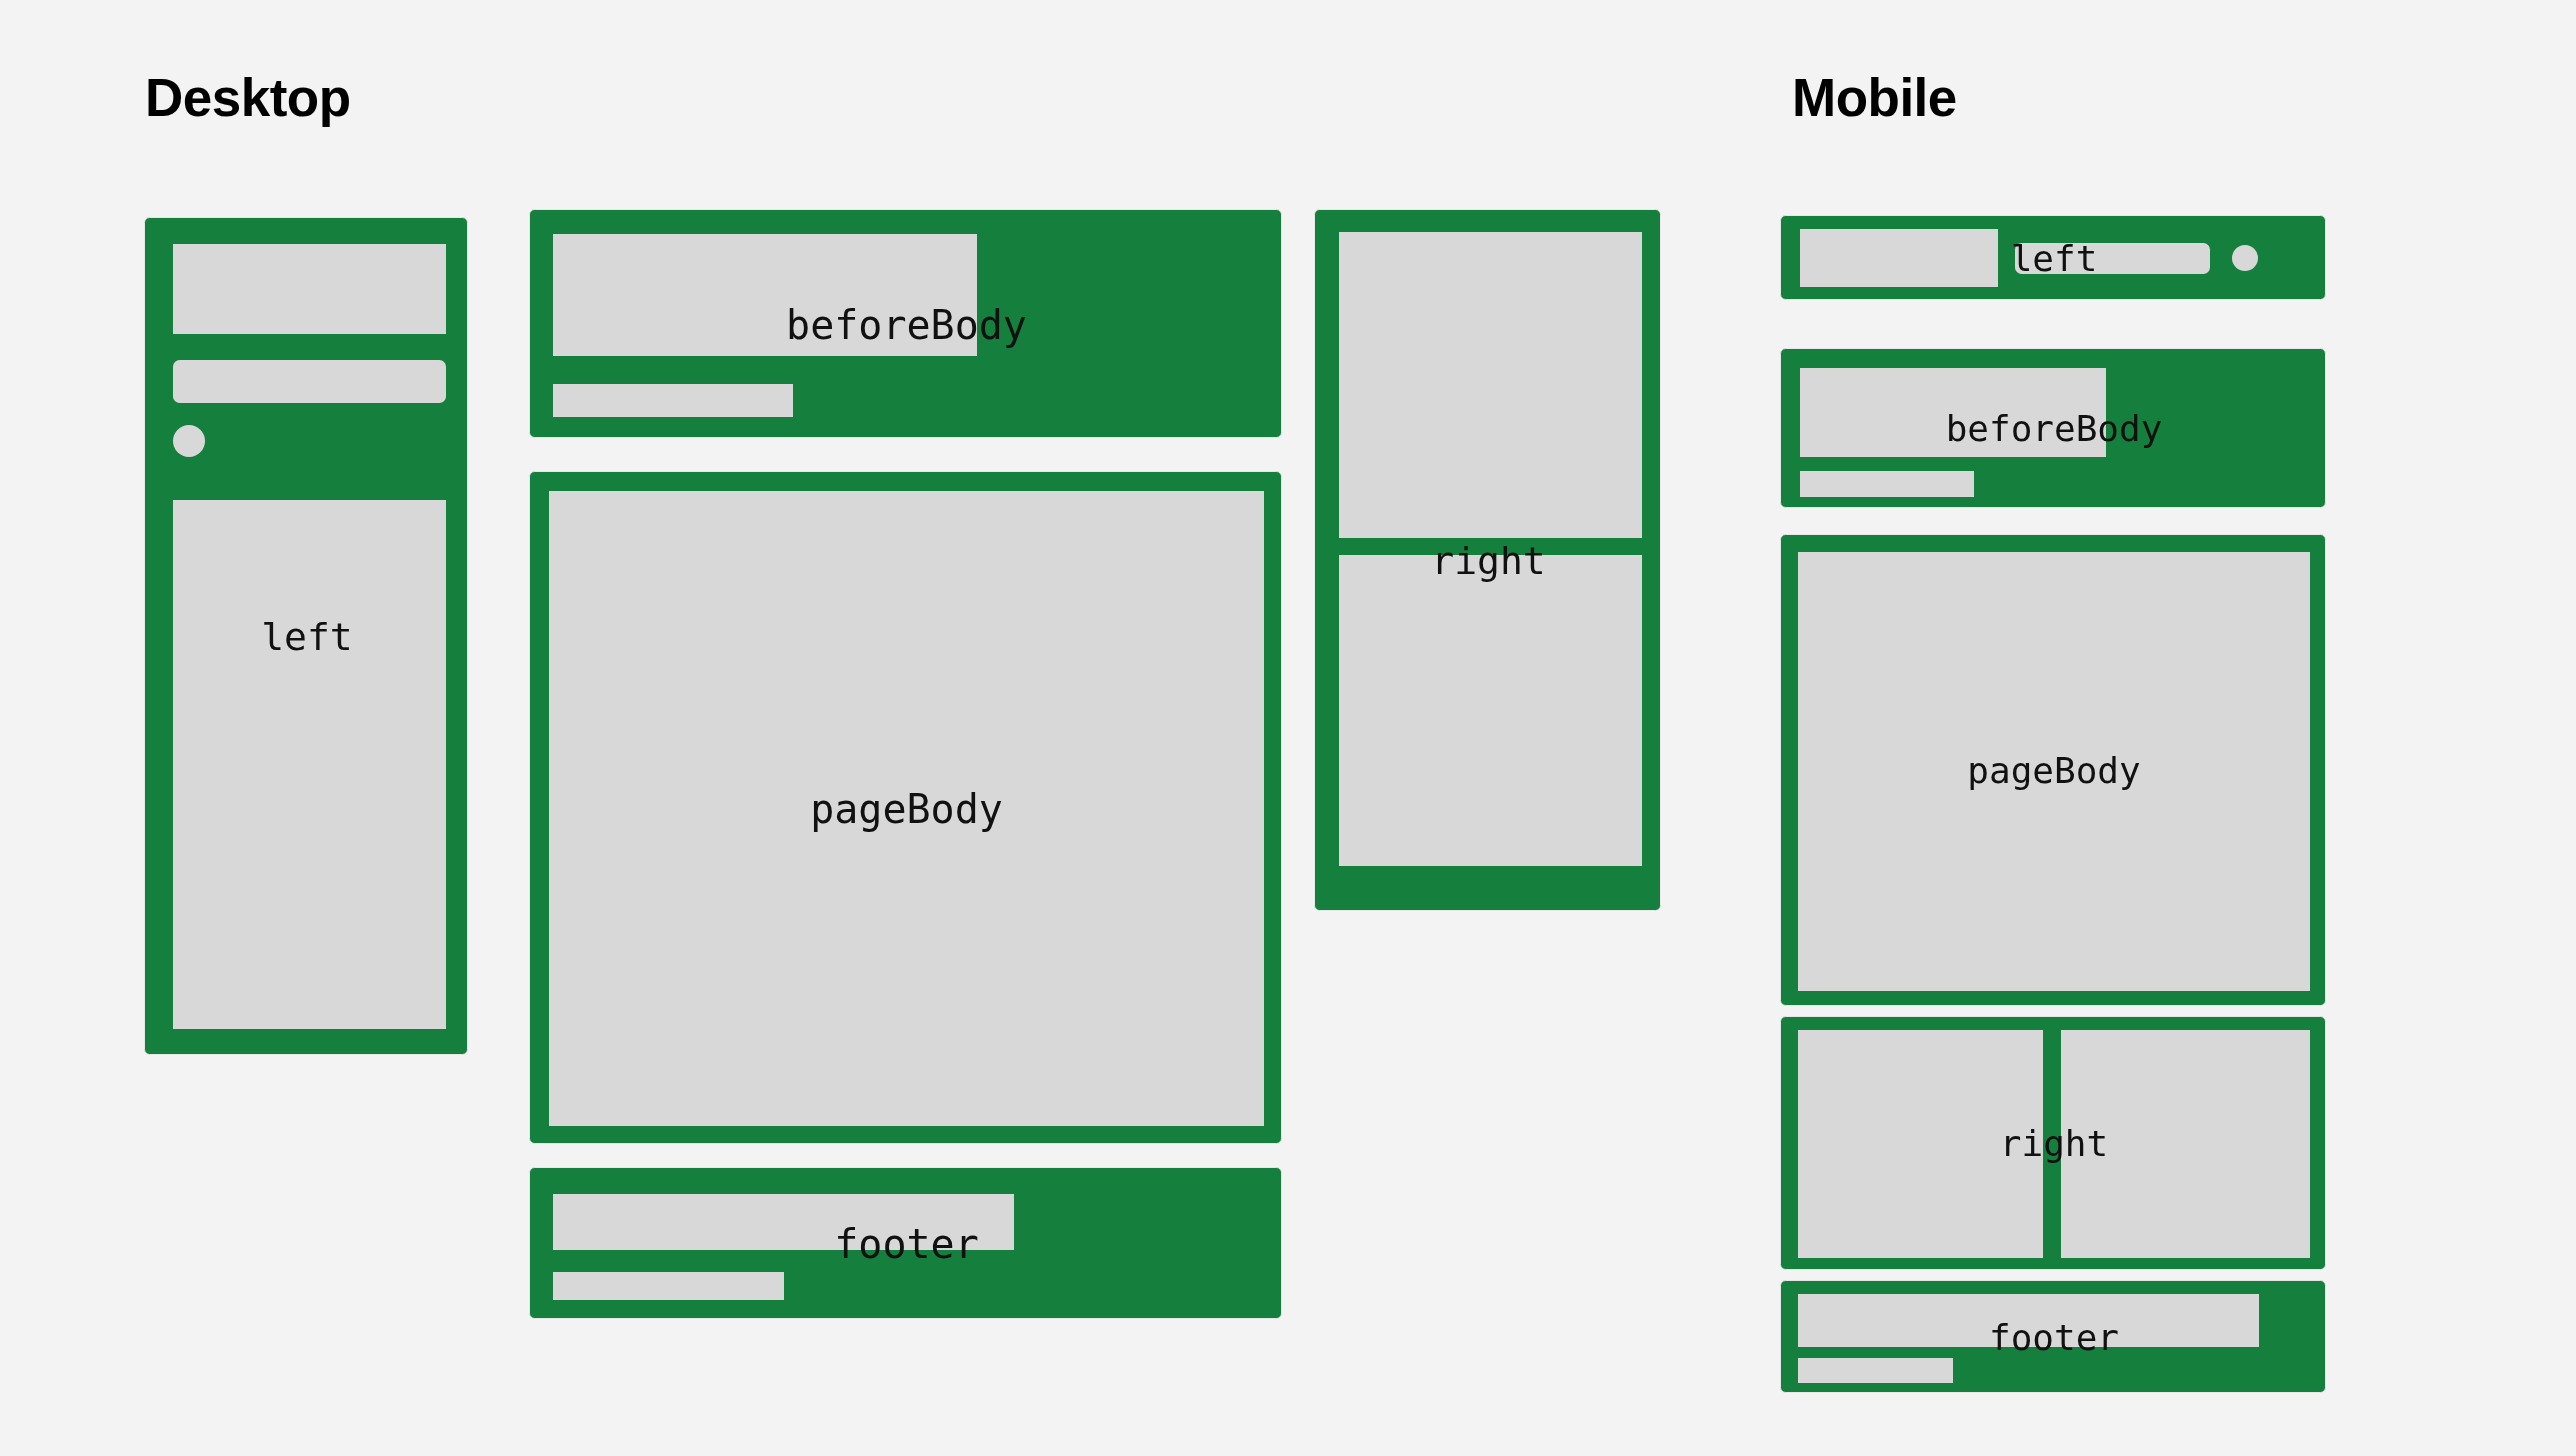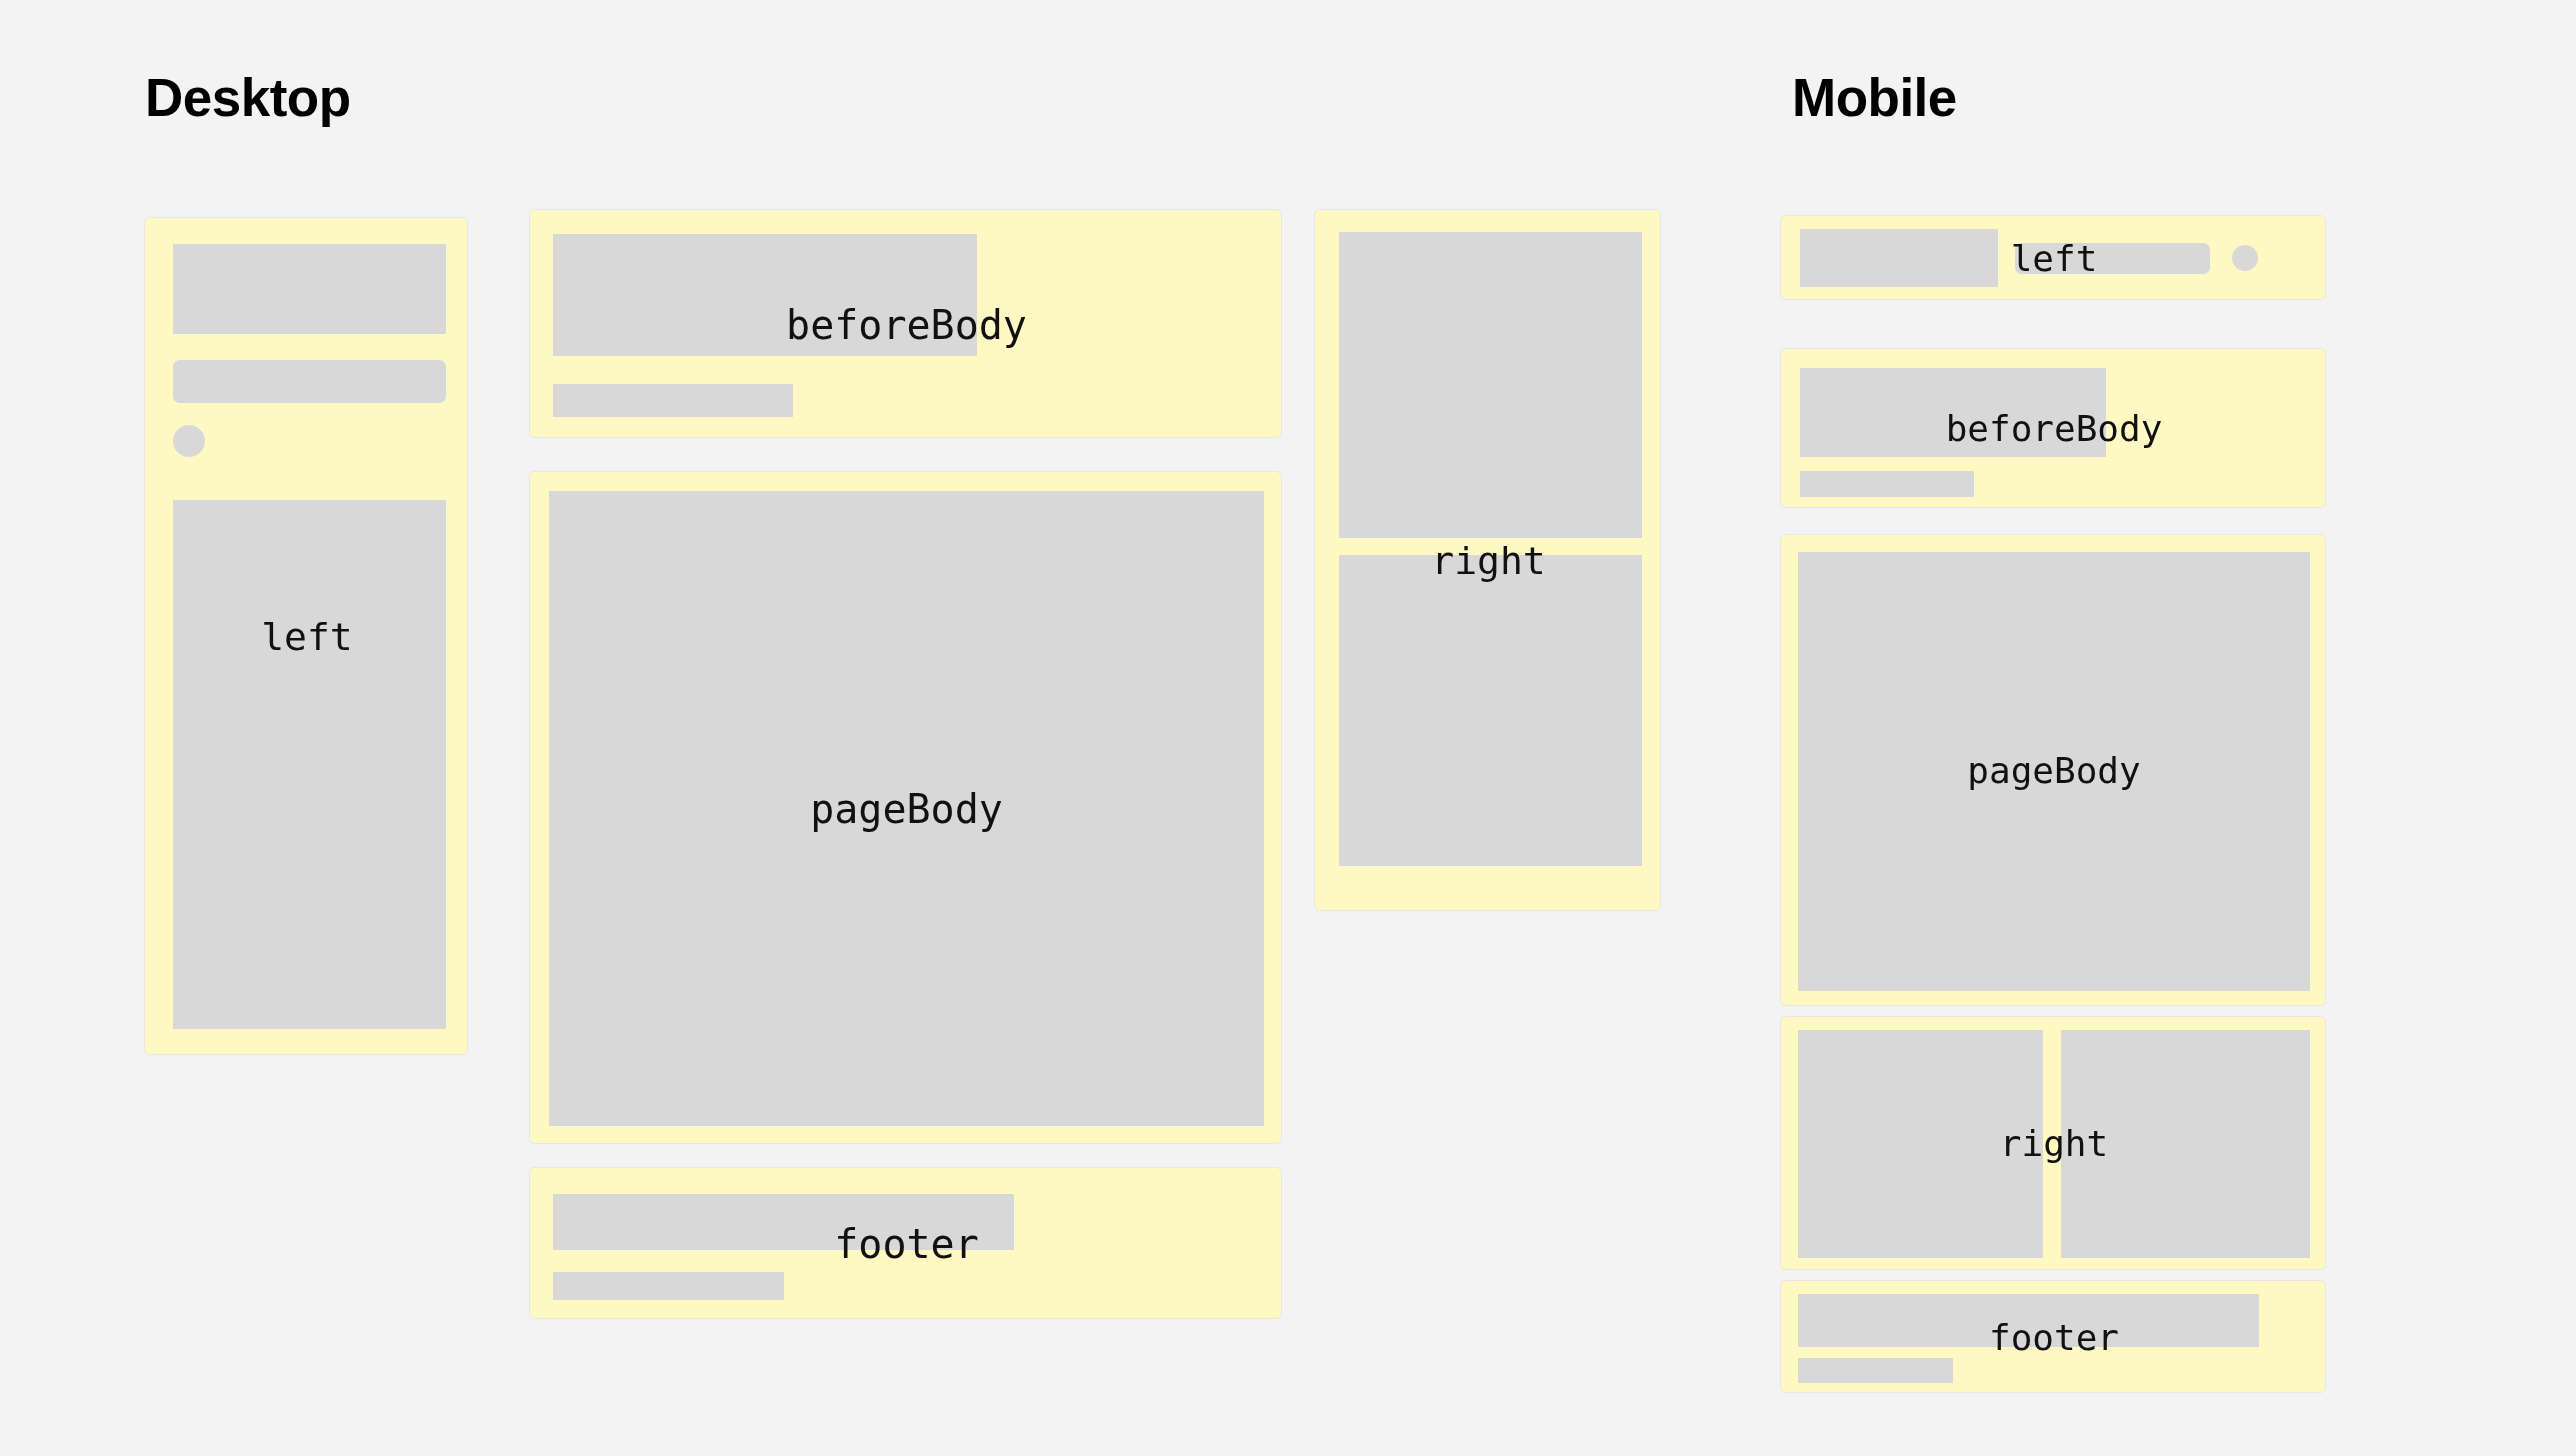--- a/index.html
+++ b/index.html
@@ -24,21 +24,21 @@
     color: #000000;
     line-height: 1;
     white-space: nowrap;
   }
   #title-desktop { left: 145px; top: 71px; }
   #title-mobile  { left: 1780px; top: 71px; margin-left: 12px; }
 
   
   .panel {
     position: absolute;
-    background: #fef9c3;
+    background: #15803d;
     border: 0.9px solid #e7e7e7;
     border-radius: 5.6px;
   }
 
   
   .blk {
     position: absolute;
     background: #d8d8d8;
   }
   .blk.pill   { border-radius: 6.6px; }

